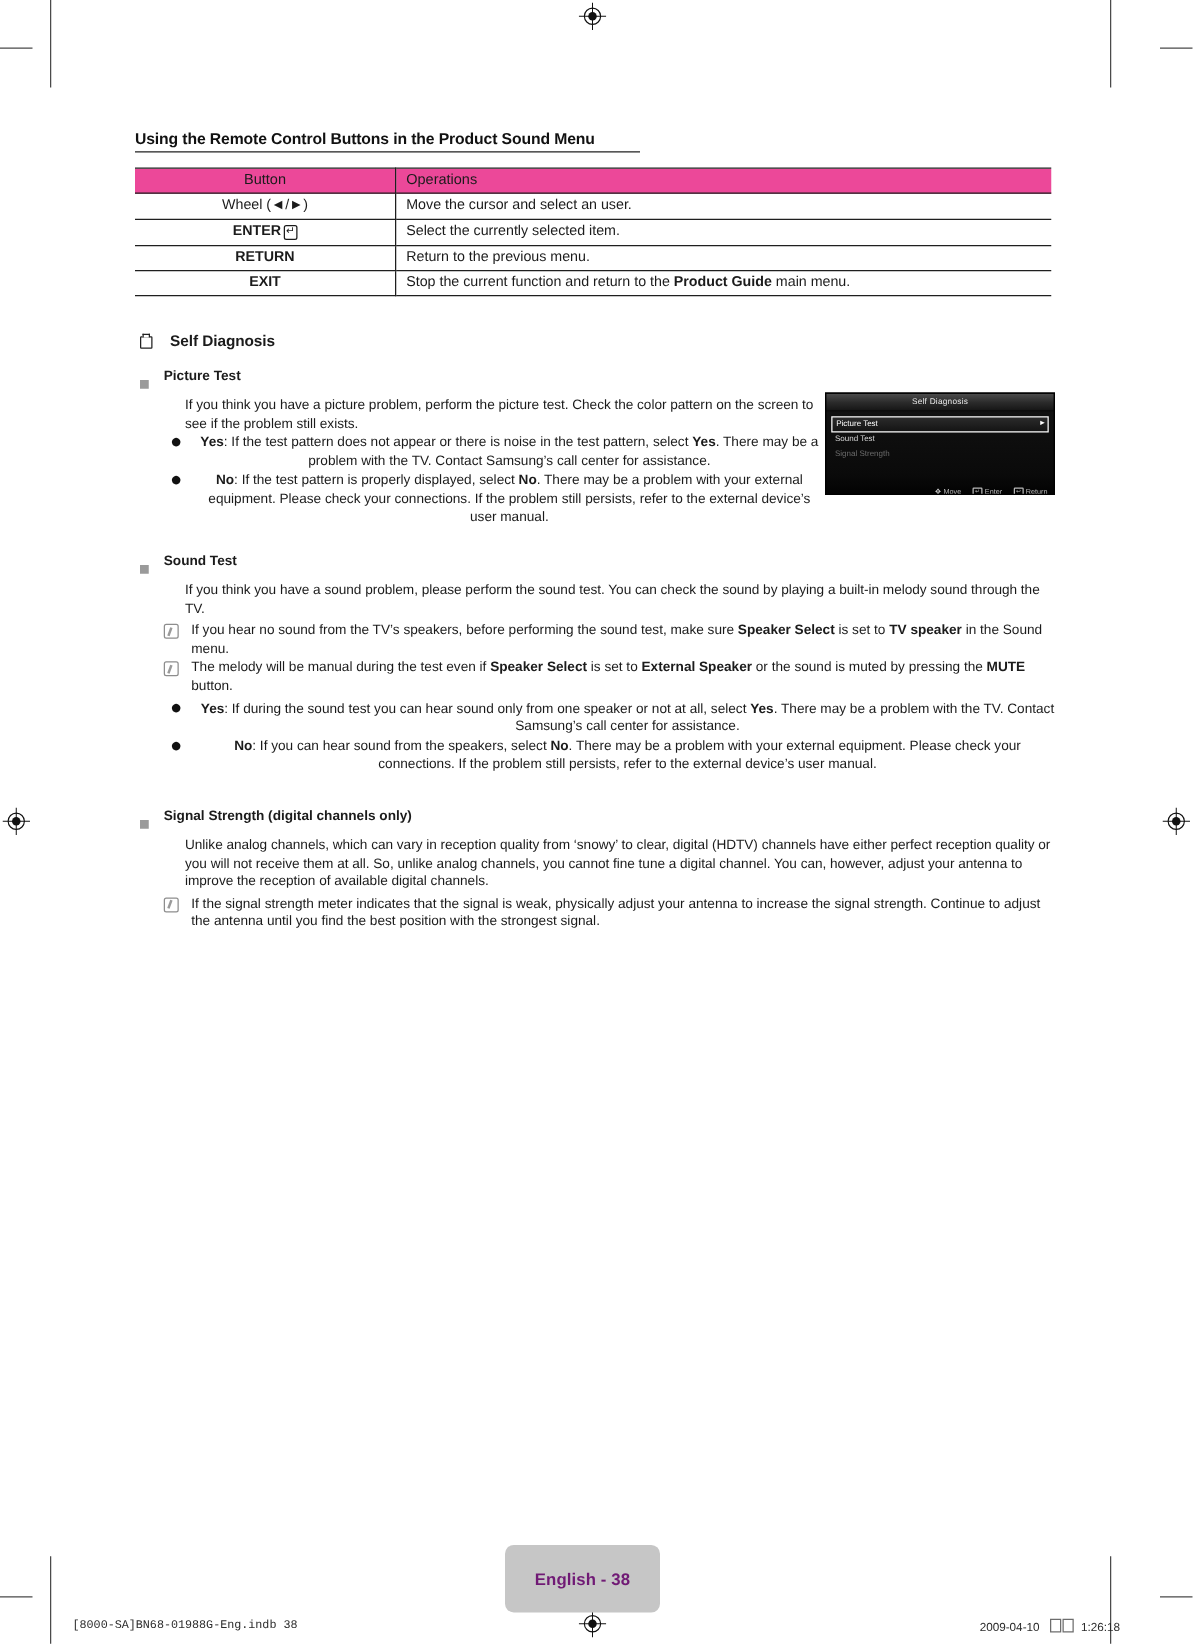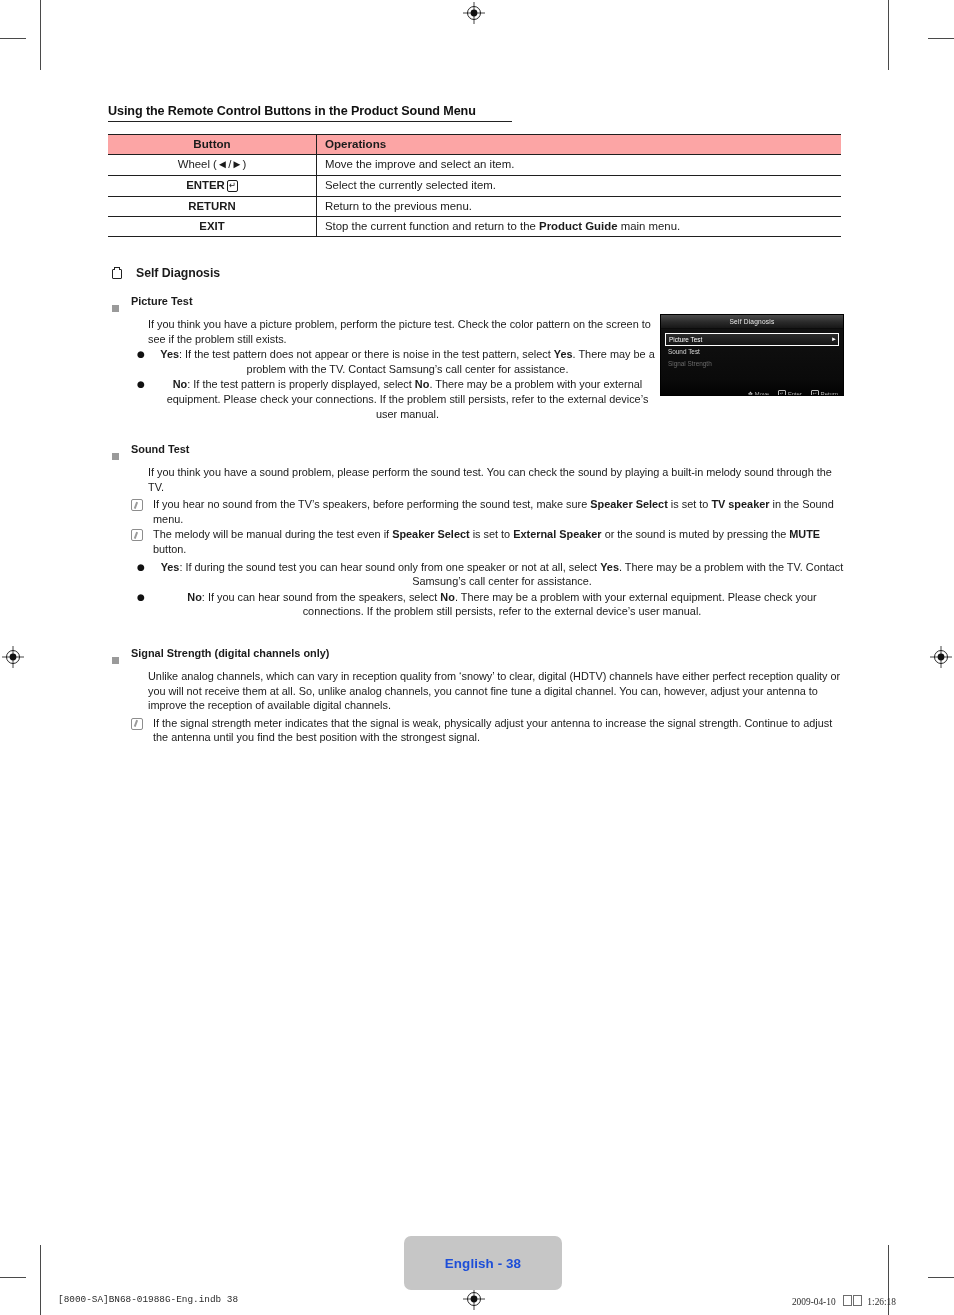--- a/index.html
+++ b/index.html
@@ -70,22 +70,22 @@
   }
   table.btn-table th,
   table.btn-table td {
     border-top: 1px solid #1f1f1f;
     border-bottom: 1px solid #1f1f1f;
     padding: 2px 0 3px 0;
     vertical-align: middle;
     line-height: 1.25;
   }
   table.btn-table thead th {
-    background: #fca5a5;
-    font-weight: bold;
+    background: #ec4899;
+    font-weight: normal;
     font-size: 11.6px;
   }
   table.btn-table .col-btn {
     width: 208px;
     text-align: center;
     border-right: 1px solid #1f1f1f;
   }
   table.btn-table thead .col-btn { padding-left: 0; }
   table.btn-table .col-ops {
     padding-left: 8px;
@@ -312,45 +312,45 @@
     padding: 0 1px;
     margin-right: 2px;
     font-family: "DejaVu Sans", sans-serif;
   }
 
   
   .page-badge {
     position: absolute;
     left: 404px;
     top: 1236px;
-    width: 158px;
+    width: 124px;
     height: 54px;
     background: #c6c6c6;
     border-radius: 7px;
-    color: #1d4ed8;
+    color: #701a75;
     font-size: 13.4px;
     font-weight: bold;
     display: flex;
     align-items: center;
     justify-content: center;
     letter-spacing: 0.1px;
   }
   .foot-left {
     position: absolute;
     left: 58px;
     top: 1294px;
     font-family: Liberation Mono, monospace;
     font-size: 9.4px;
     color: #2b2b2b;
   }
   .foot-right {
     position: absolute;
     right: 58px;
     top: 1294px;
-    font-family: Liberation Serif, serif;
+    font-family: Liberation Sans, sans-serif;
     font-size: 9.4px;
     color: #2b2b2b;
   }
   .tofu {
     display: inline-block;
     width: 7px;
     height: 9px;
     border: 1px solid #6d6d6d;
     margin: 0 0.5px;
     position: relative;
@@ -404,21 +404,21 @@
   <table class="btn-table">
     <thead>
       <tr>
         <th class="col-btn">Button</th>
         <th class="col-ops">Operations</th>
       </tr>
     </thead>
     <tbody>
         <tr>
           <td class="col-btn"><span>Wheel (◄/►)</span></td>
-          <td class="col-ops"><span>Move the improve and select an item.</span></td>
+          <td class="col-ops"><span>Move the cursor and select an user.</span></td>
         </tr>
         <tr>
           <td class="col-btn"><span class="bold">ENTER</span><span class="enter-glyph">↵</span></td>
           <td class="col-ops"><span>Select the currently selected item.</span></td>
         </tr>
         <tr>
           <td class="col-btn"><span class="bold">RETURN</span></td>
           <td class="col-ops"><span>Return to the previous menu.</span></td>
         </tr>
         <tr>

